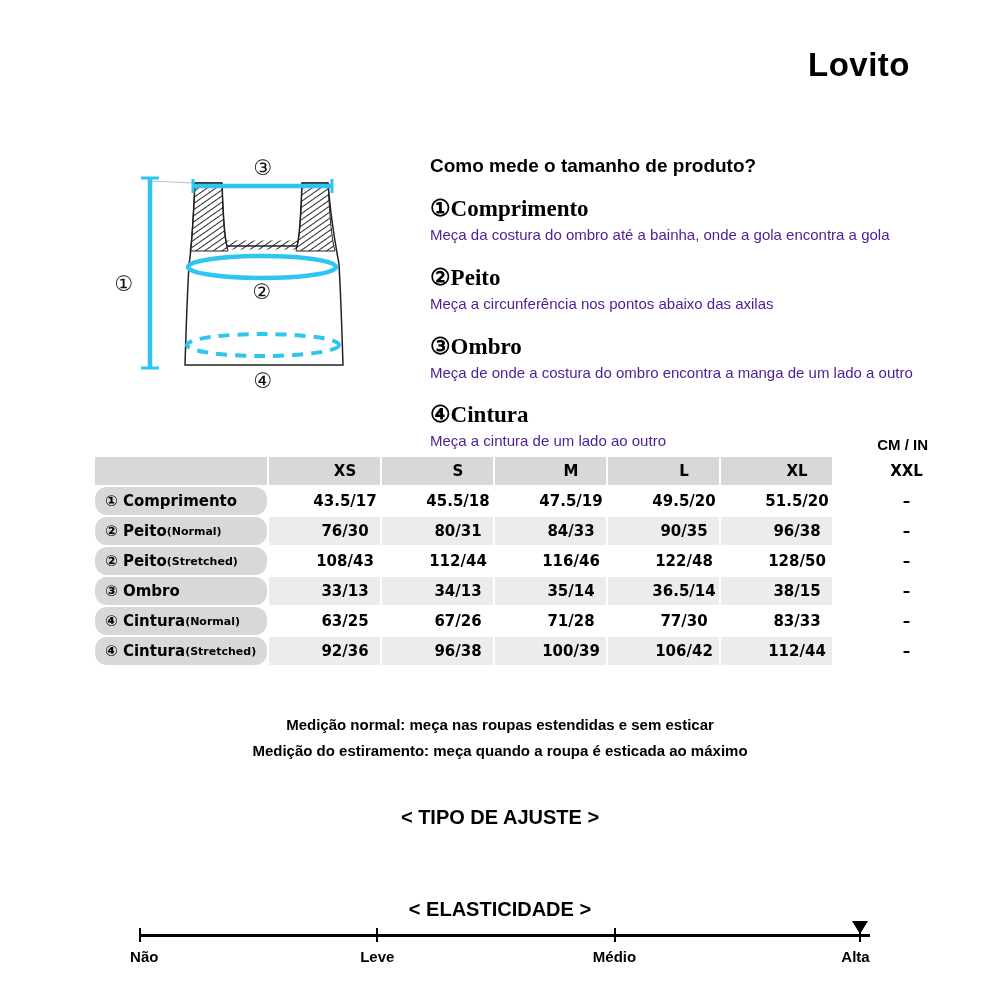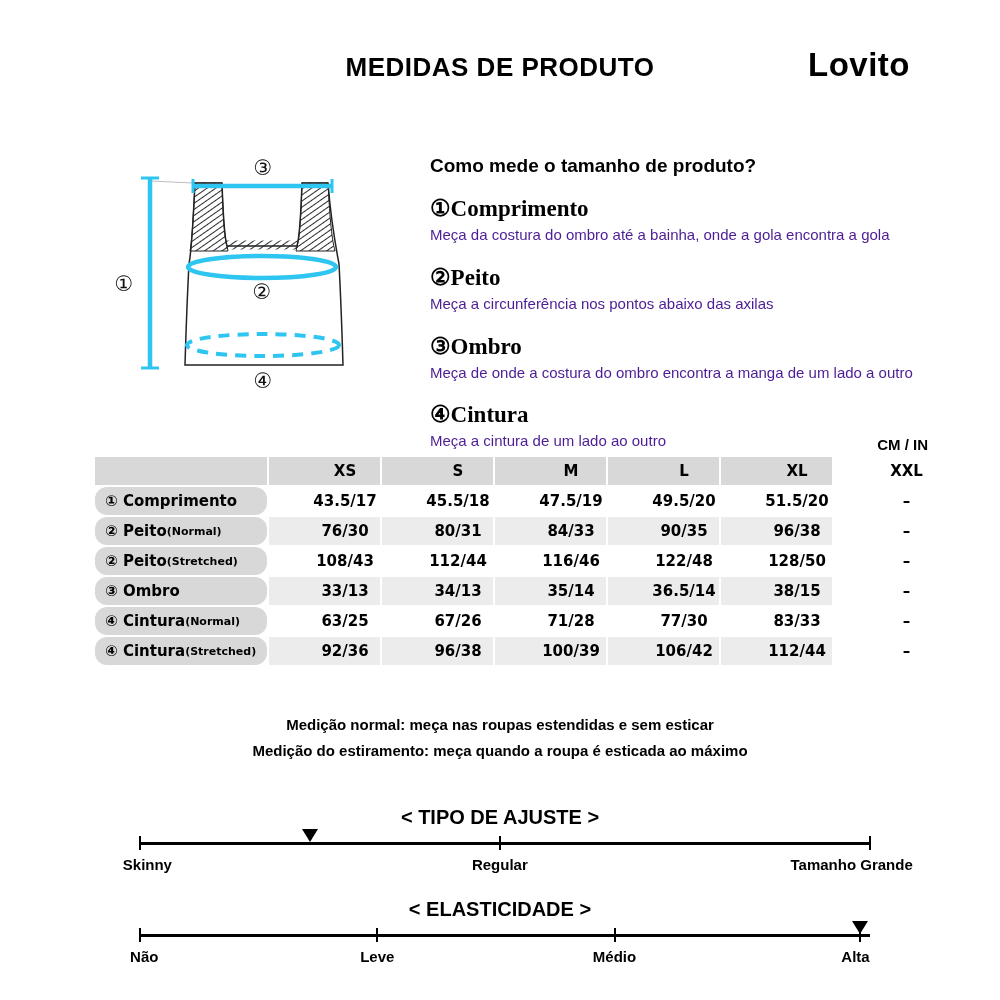--- a/index.html
+++ b/index.html
@@ -54,21 +54,20 @@
   .scale .lab { position:absolute; top:20px; font-size:15px; font-weight:700;
                 white-space:nowrap; transform:translateX(-50%); }
   .scale .lab.first { transform:translateX(-35%); }
   .scale .lab.last  { transform:translateX(-65%); }
 </style>
 </head>
 <body>
 
 <div class="page">
 
-  <div class="title">MEDIDAS DE PRODUTO</div>
   <div class="brand">Lovito</div>
 
   <div class="diagram">
     <svg width="270" height="250" viewBox="0 0 270 250">
       <defs>
         <pattern id="hatch" width="5" height="5" patternTransform="rotate(55)" patternUnits="userSpaceOnUse">
           <line x1="0" y1="0" x2="0" y2="5" stroke="#2a2a2a" stroke-width="2"></line>
         </pattern>
       </defs>
 
@@ -190,30 +189,20 @@
     <div class="cell g">112/44</div>
     <div class="cell xxl">–</div>
   </div>
 
   <div class="notes">
     <div>Medição normal: meça nas roupas estendidas e sem esticar</div>
     <div>Medição do estiramento: meça quando a roupa é esticada ao máximo</div>
   </div>
 
   <div class="scale-title" id="fit-title">&lt; TIPO DE AJUSTE &gt;</div>
-  <div class="scale" id="fit-scale">
-    <div class="line"></div>
-    <div class="tick" style="left:0%;"></div>
-    <div class="tick" style="left:49.3%;"></div>
-    <div class="tick" style="left:100%;"></div>
-    <div class="tri" style="left: 23.3%;"></div>
-    <div class="lab first" style="left:0%;">Skinny</div>
-    <div class="lab" style="left:49.3%;">Regular</div>
-    <div class="lab last" style="left:100%;">Tamanho Grande</div>
-  </div>
 
   <div class="scale-title" id="ela-title">&lt; ELASTICIDADE &gt;</div>
   <div class="scale" id="ela-scale">
     <div class="line"></div>
     <div class="tick" style="left:0%;"></div>
     <div class="tick" style="left:32.5%;"></div>
     <div class="tick" style="left:65%;"></div>
     <div class="tick" style="left:98.6%;"></div>
     <div class="tri" style="left: 98.6%;"></div>
     <div class="lab first" style="left:0%;">Não</div>

